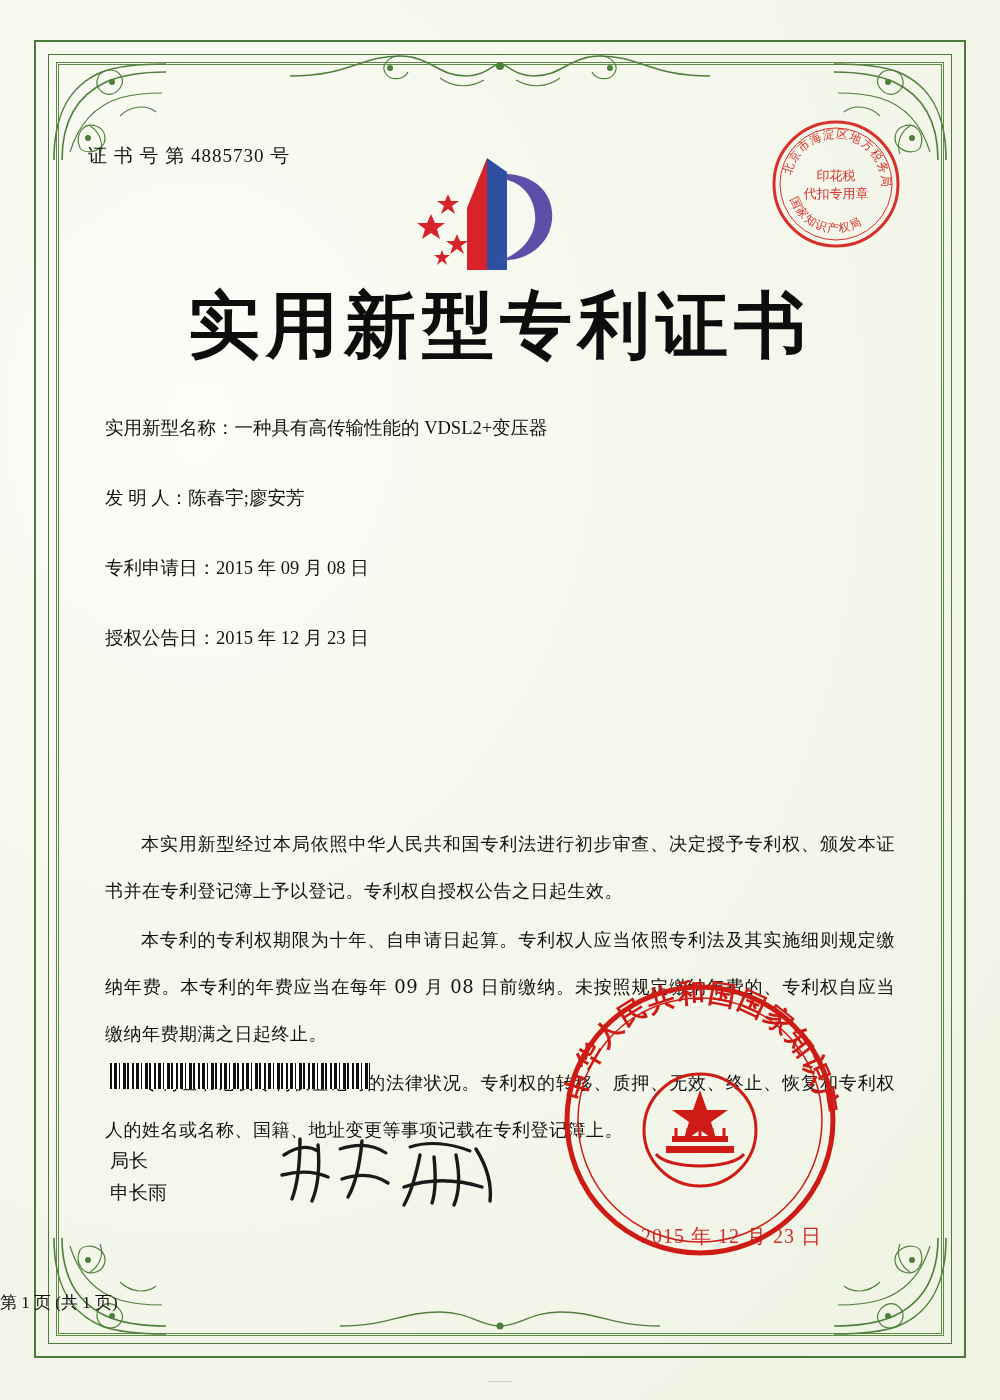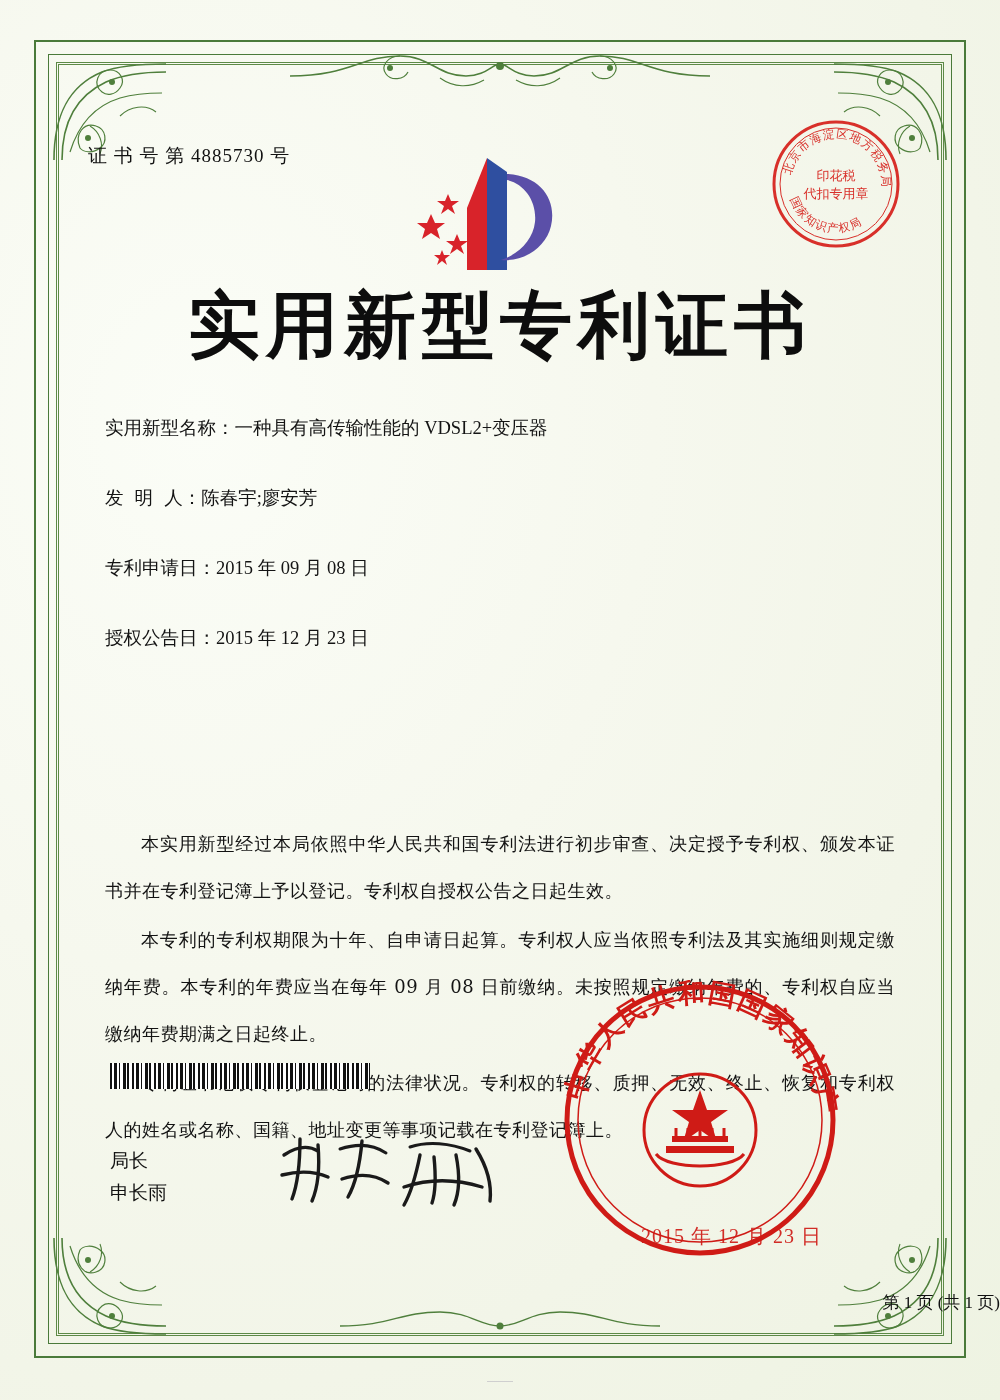--- a/index.html
+++ b/index.html
@@ -74,21 +74,21 @@
     position:absolute;left:0;right:0;top:278px;text-align:center;
     font-size:72px;font-weight:bold;letter-spacing:6px;color:#0d0d0d;
     font-family:"DejaVu Serif", serif;
   }
 
   .fields{position:absolute;left:105px;top:415px;width:800px;}
   .field{
     font-size:18.5px;color:#141414;margin-bottom:45px;white-space:nowrap;
     font-family:"Liberation Serif", serif;
   }
-  .field .lbl{display:inline;font-family:Liberation Mono, monospace;}
+  .field .lbl{display:inline;}
   .field .val{display:inline;}
 
   .paras{
     position:absolute;left:105px;top:820px;width:790px;
     font-size:18px;line-height:47px;color:#131313;
     font-family:"DejaVu Serif", serif;
     text-align:justify;
   }
   .paras p{margin:0 0 2px 0;text-indent:2em;letter-spacing:0.5px;}
 
@@ -119,21 +119,21 @@
     position:absolute;right:160px;bottom:140px;width:280px;height:280px;
   }
   .gov-seal svg{width:100%;height:100%;display:block;}
   .seal-date{
     position:absolute;right:178px;bottom:150px;
     font-size:20px;color:#cf1b16;letter-spacing:1px;
     font-family:"Liberation Serif", serif;white-space:nowrap;
     opacity:.92;
   }
   .page-no{
-    position:absolute;left:0;right:0;bottom:86px;text-align:right;
+    position:absolute;left:0;right:0;bottom:86px;text-align:left;
     font-size:17px;color:#111;font-family:"Liberation Serif", serif;
   }
   .fold-mark{
     position:absolute;left:50%;bottom:18px;transform:translateX(-50%);
     width:26px;height:1px;background:#cfcfcf;
   }
 </style>
 </head>
 <body>
 

